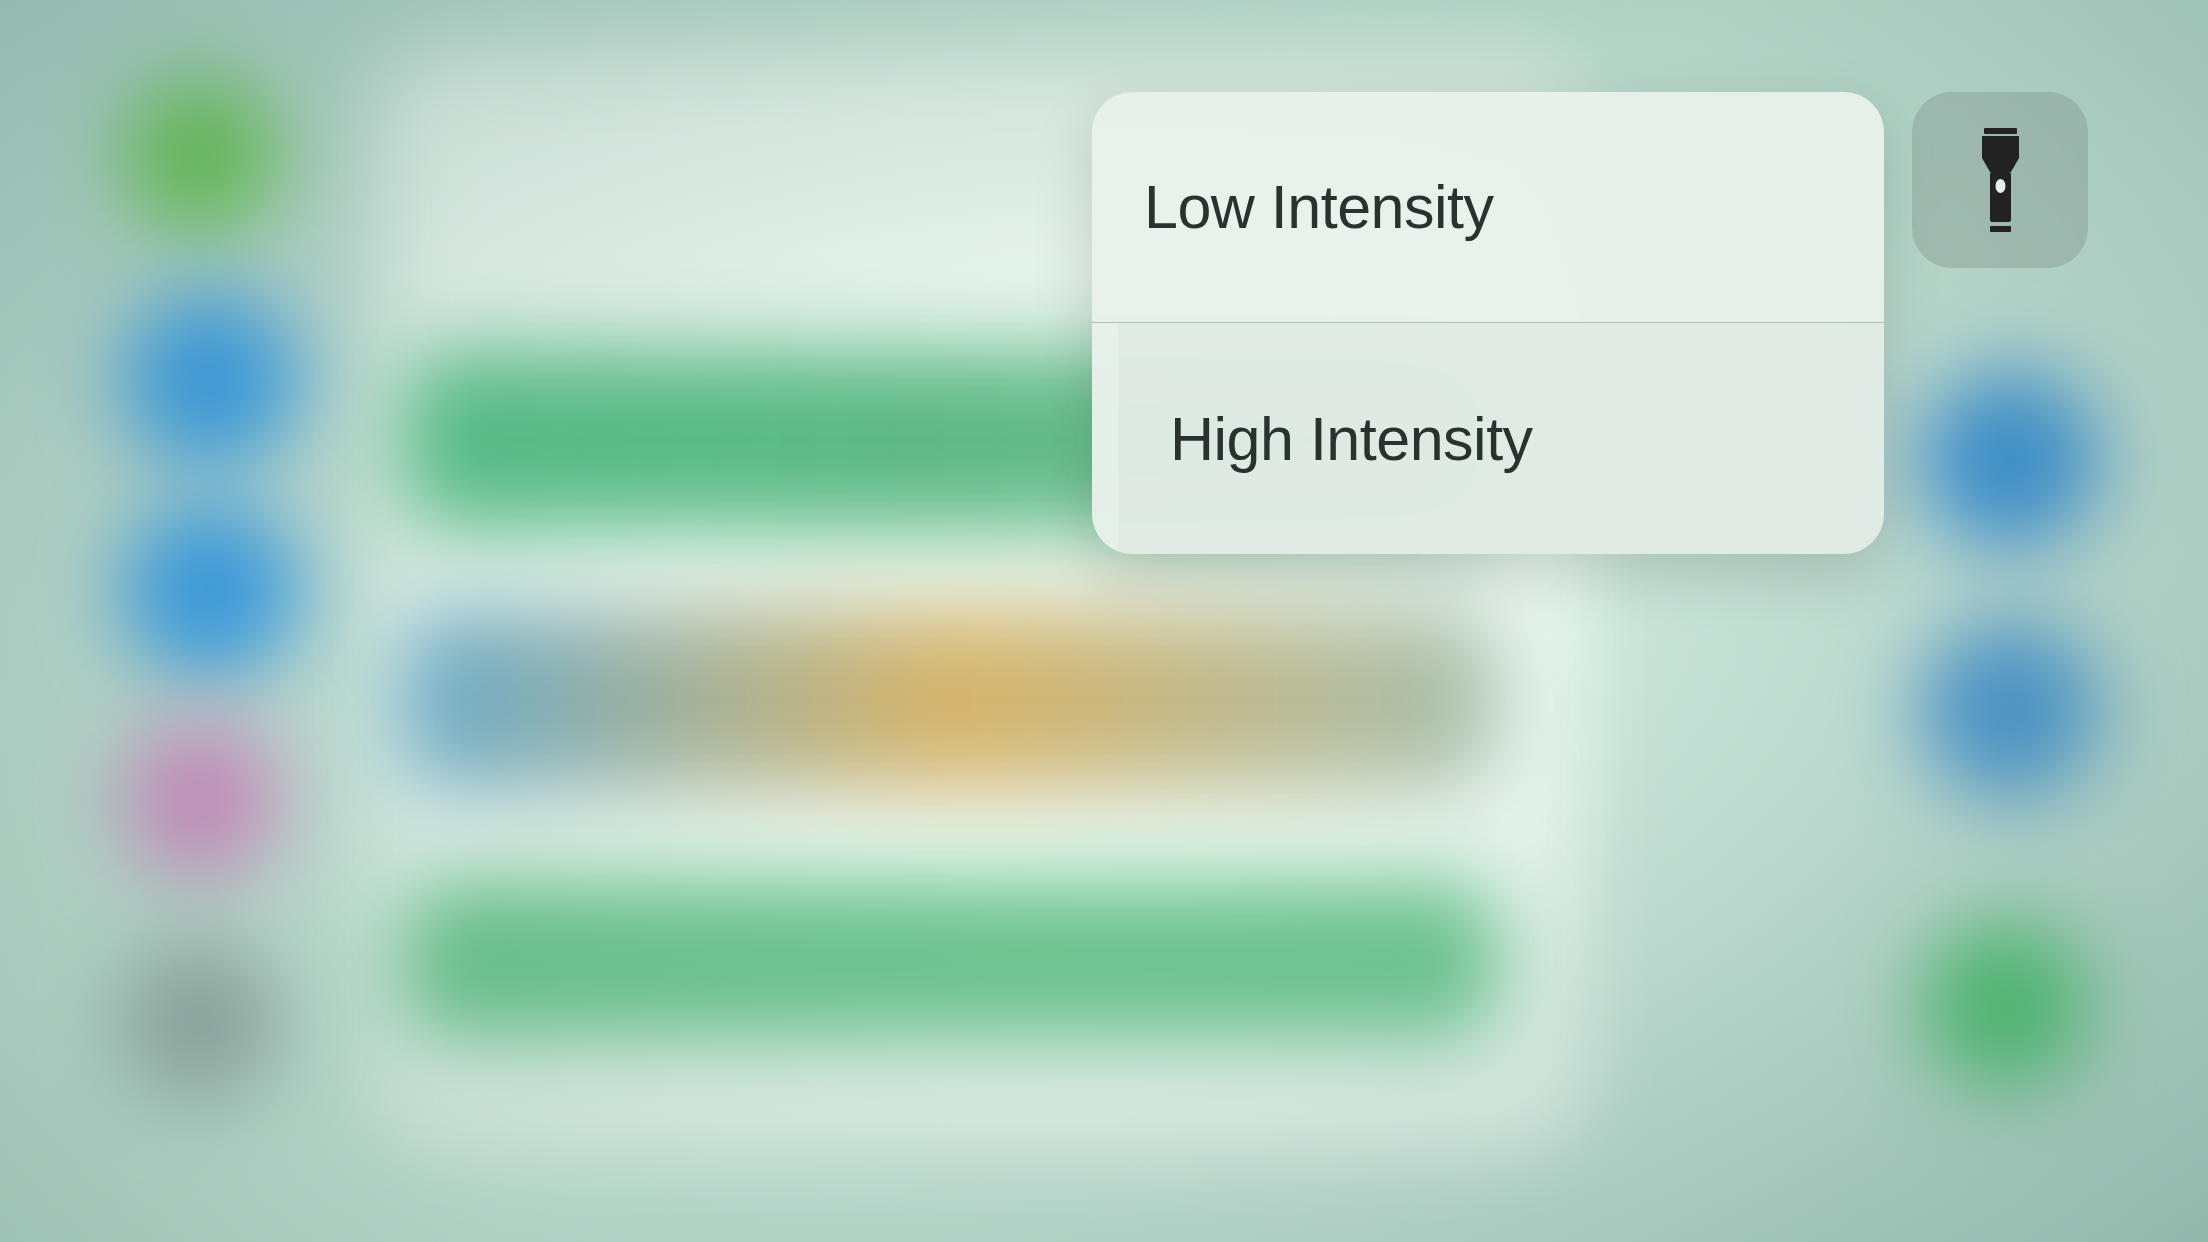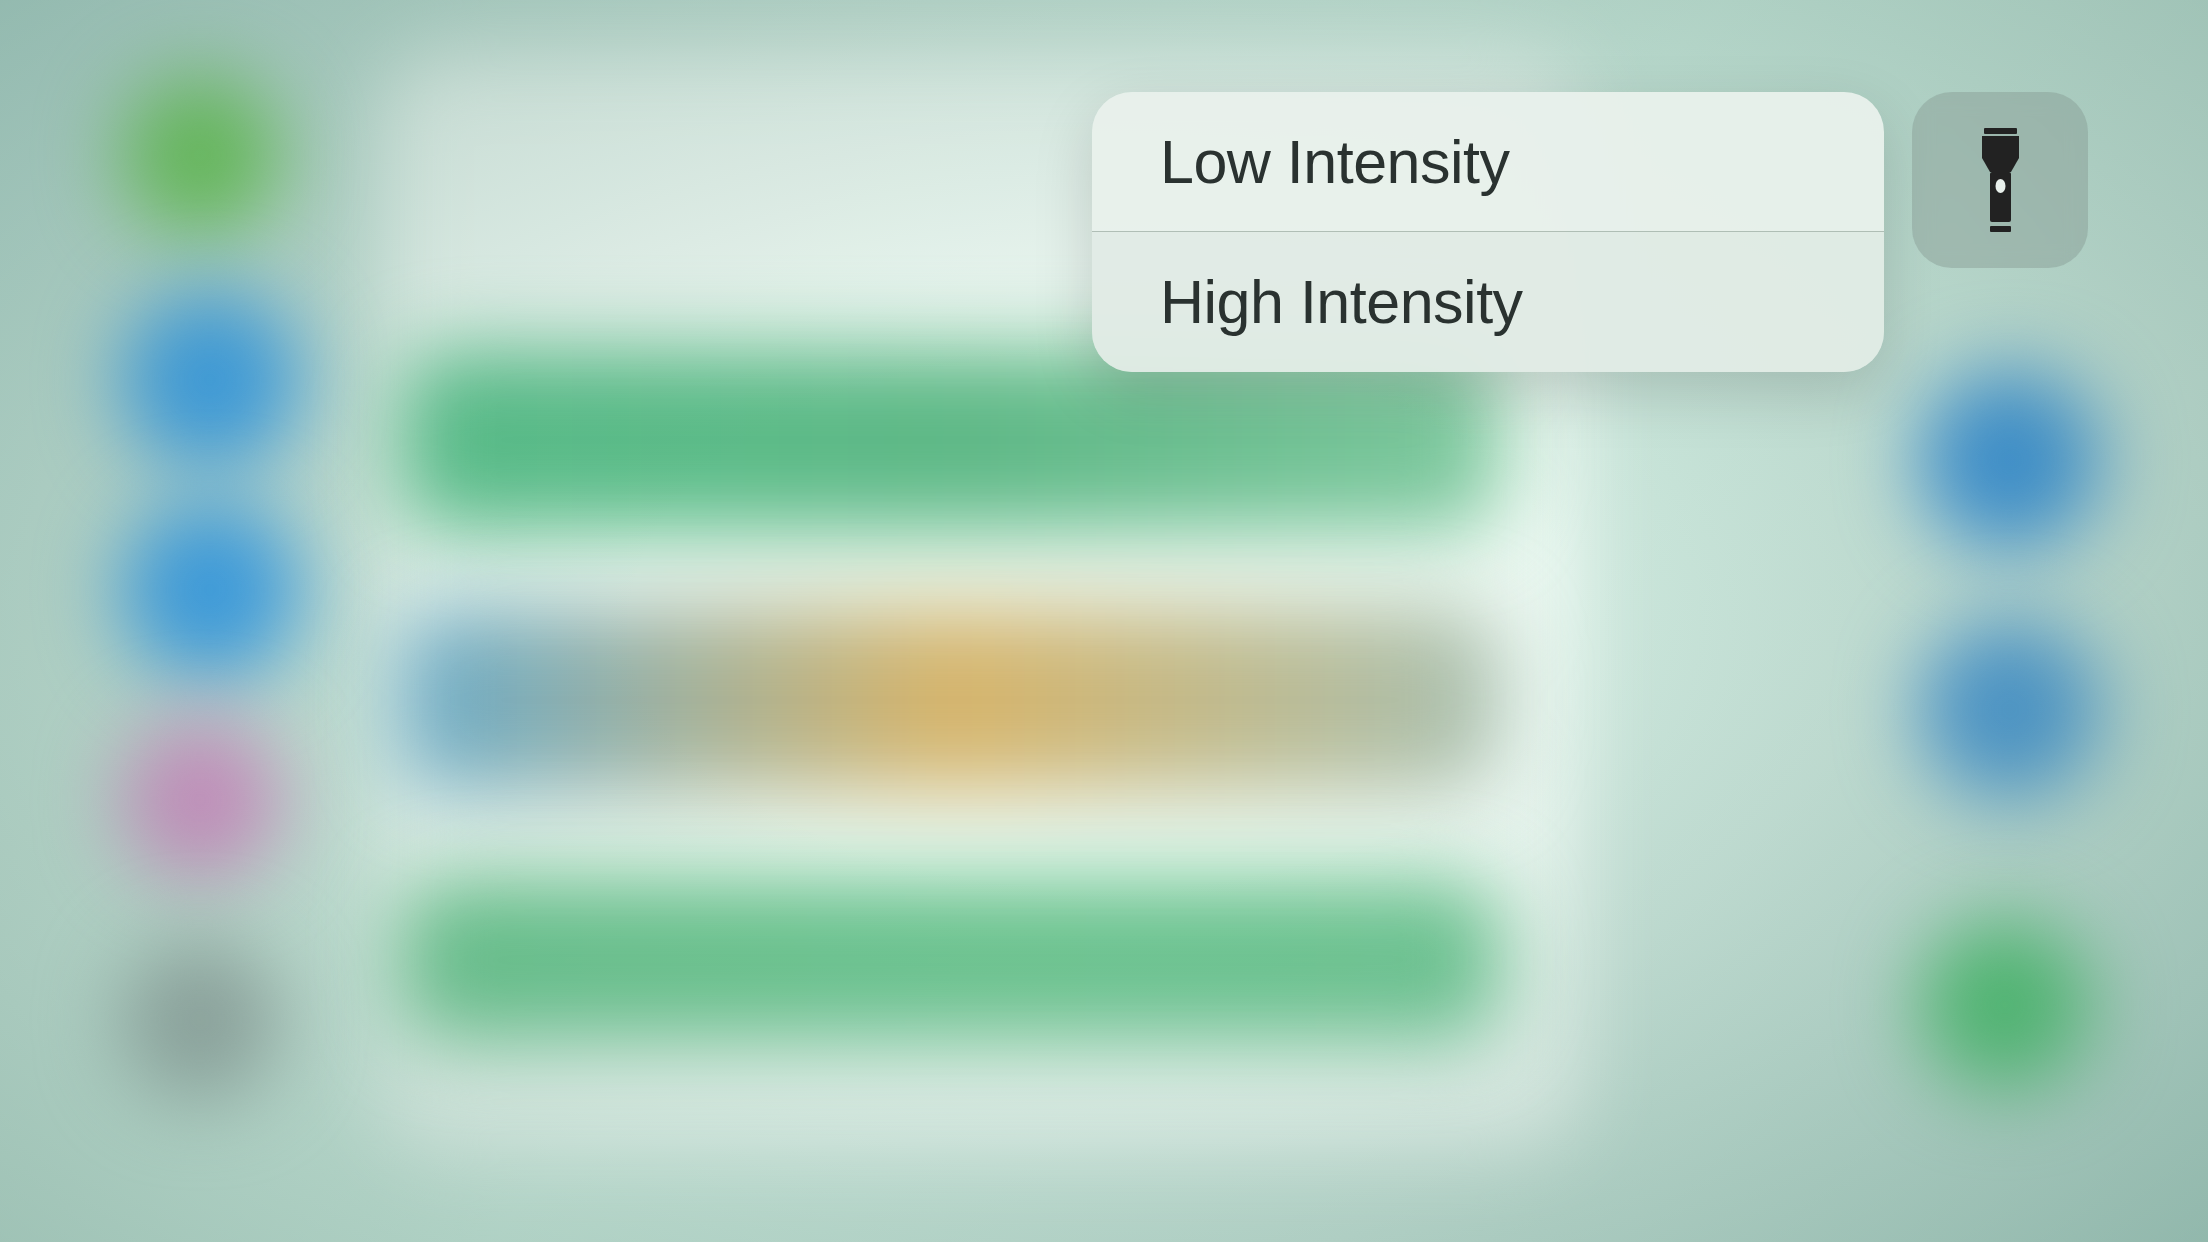--- a/index.html
+++ b/index.html
@@ -79,34 +79,35 @@
       left: 1092px;
       top: 92px;
       width: 792px;
       background: rgba(232, 240, 235, 0.96);
       border-radius: 40px;
       overflow: hidden;
       box-shadow: 0 20px 60px rgba(0,0,0,0.15);
     }
     
     .menu-item {
-      height: 140px;
+      height: 231px;
       display: flex;
       align-items: center;
-      padding-left: 68px;
+      padding-left: 52px;
       font-size: 61px;
       font-weight: 400;
       color: #2a3230;
       letter-spacing: -0.5px;
       border-bottom: 1px solid rgba(120, 140, 128, 0.5);
       cursor: pointer;
     }
     
     .menu-item:last-child {
       border-bottom: none;
+      margin-left: 26px;
     }
     
     .menu-item:nth-child(2) {
       background: rgba(205, 218, 210, 0.25);
     }
     
     .menu-item:nth-child(3) {
       background: rgba(205, 218, 210, 0.4);
     }
   </style>

